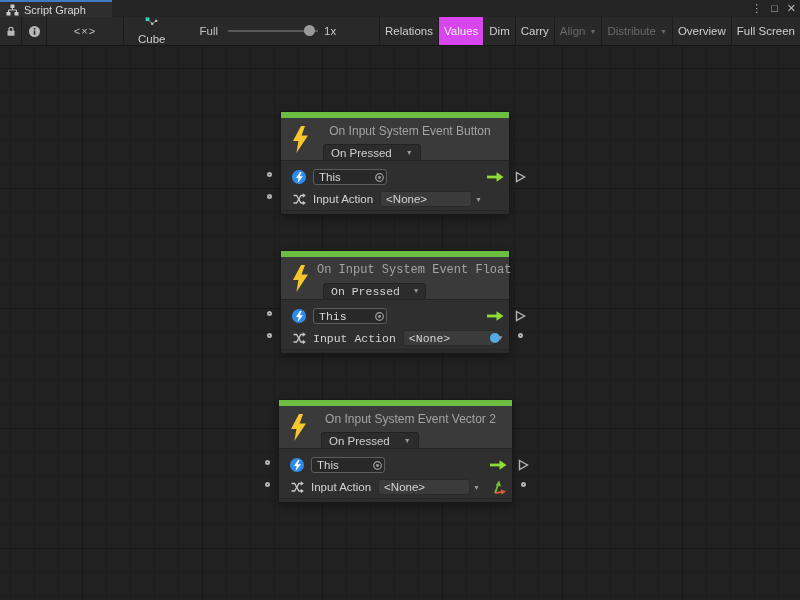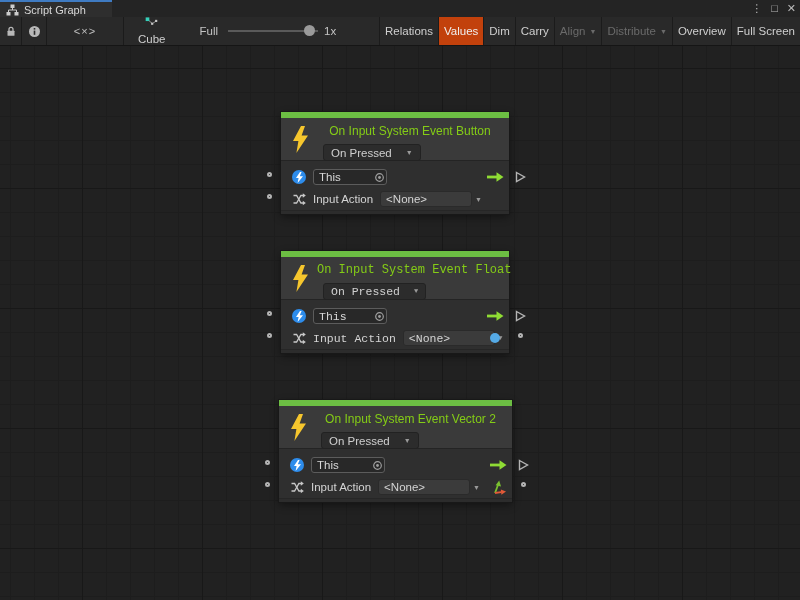--- a/index.html
+++ b/index.html
@@ -21,21 +21,21 @@
   .seg-lock { width:22px; } .seg-info { width:25px; } .seg-angle { width:77px; }
   .angle-glyph { color:#c0c0c0; font-size:11px; letter-spacing:1px; }
   .cube-seg { display:flex; align-items:center; gap:6px; padding:0 12px 0 14px;flex-direction:column; }
   .zoom-label { display:flex; align-items:center; margin-left:22px; color:#c4c4c4; }
   .slider { position:relative; width:90px; height:100%; margin:0 6px 0 10px; }
   .slider-track { position:absolute; left:0; right:0; top:13px; height:2px; background:#5a5a5a; }
   .slider-handle { position:absolute; right:3px; top:8px; width:11px; height:11px; border-radius:50%; background:#9a9a9a; }
   .zoom-value { display:flex; align-items:center; color:#c4c4c4; }
   .btn-cluster { margin-left:auto; display:flex; align-items:stretch; }
   .tbtn { display:flex; align-items:center; padding:0 5px; border-left:1px solid #1b1b1b; white-space:nowrap; gap:4px; }
-  .tbtn.selected { background:#c2410c; color:#efefef; }
+  .tbtn.selected { background:#d946ef; color:#efefef; }
   .tbtn.disabled { color:#6a6a6a; }
   .caret { font-size:7px; line-height:1; }
   .tbtn.disabled .caret { color:#6a6a6a; }
 
   
   .canvas { position:absolute; left:0; top:46px; width:800px; height:554px; background-color:#212121;
     background-image:
       linear-gradient(to bottom, #181818 1px, transparent 1px),
       linear-gradient(to right, #181818 1px, transparent 1px),
       linear-gradient(to bottom, #1d1d1d 1px, transparent 1px),
@@ -43,21 +43,21 @@
     background-size:120px 120px, 120px 120px, 24px 24px, 24px 24px;
     background-position:0 22px, 82px 0, 0 22px, 10px 0; }
 
   
   .node { position:absolute; width:228px; height:102px; background:#2f2f2f;
     box-shadow:0 0 0 1px #181818, 0 3px 8px rgba(0,0,0,.45); }
   .green-bar { height:6px; background:#6cbe43; }
   .nheader { position:relative; height:43px; background:#3a3a3a; border-bottom:1px solid #242424; }
   .bolt-icon { position:absolute; left:11px; top:8px; }
   .ntitle { position:absolute; left:36px; right:6px; top:6px; text-align:center;
-    font-size:12px; color:#84cc16; white-space:nowrap; }
+    font-size:12px; color:#a3a3a3; white-space:nowrap; }
   .trigger-btn { position:absolute; left:42px; top:26px; height:17px; background:#2c2c2c;
     border:1px solid #222; border-radius:3px; display:flex; align-items:center; gap:14px;
     padding:0 7px; font-size:11.5px; color:#cfcfcf; }
   .trigger-btn .caret { color:#9a9a9a; }
   .nbody { position:relative; padding-top:5px; height:49px; }
   .nrow { position:relative; height:22px; display:flex; align-items:center; gap:7px; padding-left:11px; }
   .nfooter { height:4px; background:#2c2c2c; border-top:1px solid #262626; }
 
   .event-icon { width:14px; height:14px; border-radius:50%; background:#2d8ceb; flex:0 0 auto;
     display:flex; align-items:center; justify-content:center; }

